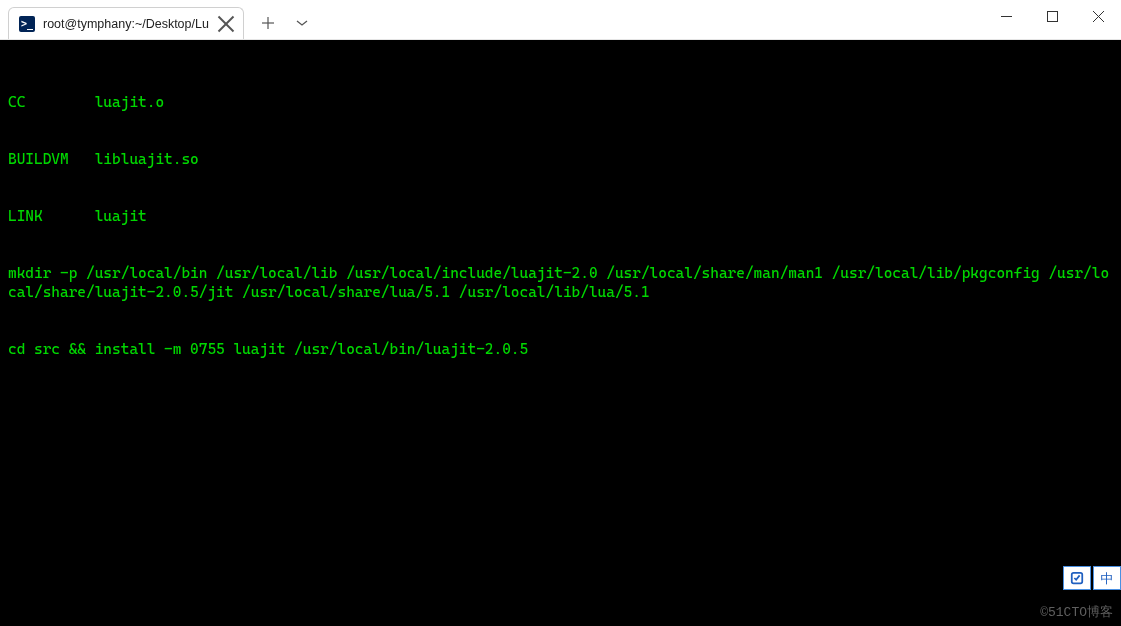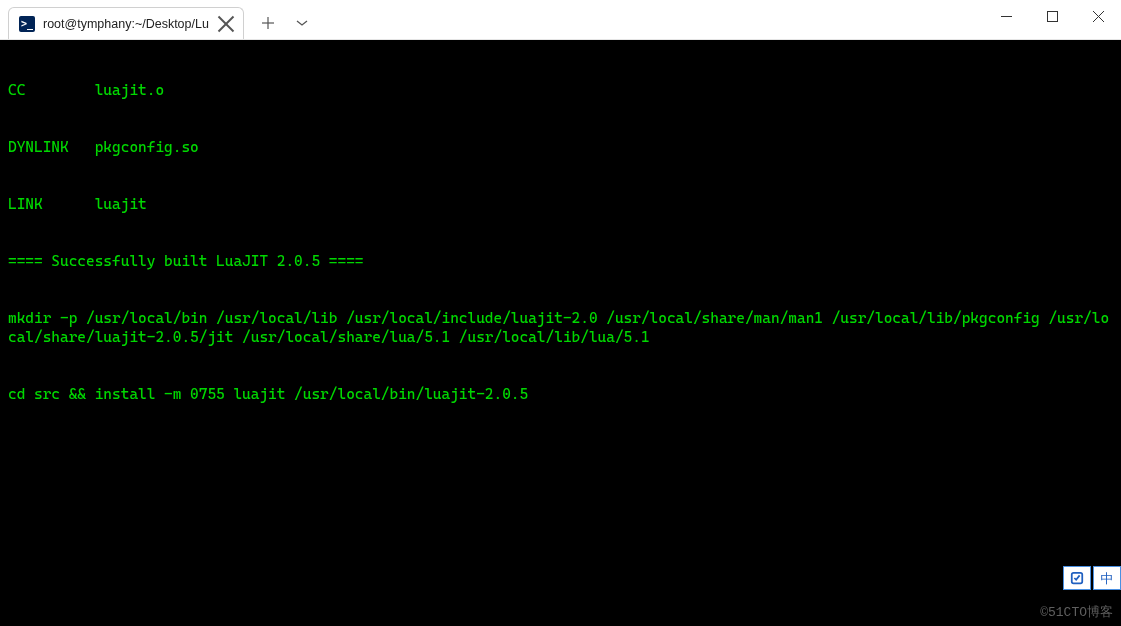--- a/index.html
+++ b/index.html
@@ -116,21 +116,21 @@
     }
     .win-btn svg { width: 11px; height: 11px; }
 
     .terminal {
       height: calc(100% - 40px);
       background: #000000;
       color: #00d700;
       font-family: "Cascadia Mono", Consolas, "Courier New", monospace;
       font-size: 14.8px;
       line-height: 19px;
-      padding: 2px 8px 0 8px;
+      padding: 14px 8px 0 8px;
       white-space: pre-wrap;
       word-break: break-all;
       overflow: hidden;
       position: relative;
     }
     .terminal .line { display: block; }
 
     .input-indicator {
       position: absolute;
       right: 0;
@@ -205,23 +205,22 @@
       <svg viewBox="0 0 11 11">
           <line x1="0" y1="0" x2="11" y2="11" stroke="#333" stroke-width="1"></line>
           <line x1="11" y1="0" x2="0" y2="11" stroke="#333" stroke-width="1"></line>
         </svg>
     </div>
   </div>
 </div>
 
 <div class="terminal">
   <span class="line">CC        luajit.o</span>
-  <span class="line">DYNLINK   pkgconfig.so</span>
+  <span class="line">BUILDVM   libluajit.so</span>
   <span class="line">LINK      luajit</span>
-  <span class="line">==== Successfully built LuaJIT 2.0.5 ====</span>
   <span class="line">mkdir -p /usr/local/bin /usr/local/lib /usr/local/include/luajit-2.0 /usr/local/share/man/man1 /usr/local/lib/pkgconfig /usr/local/share/luajit-2.0.5/jit /usr/local/share/lua/5.1 /usr/local/lib/lua/5.1</span>
   <span class="line">cd src &amp;&amp; install -m 0755 luajit /usr/local/bin/luajit-2.0.5</span>
   
   
   
   
   
   
   
   

